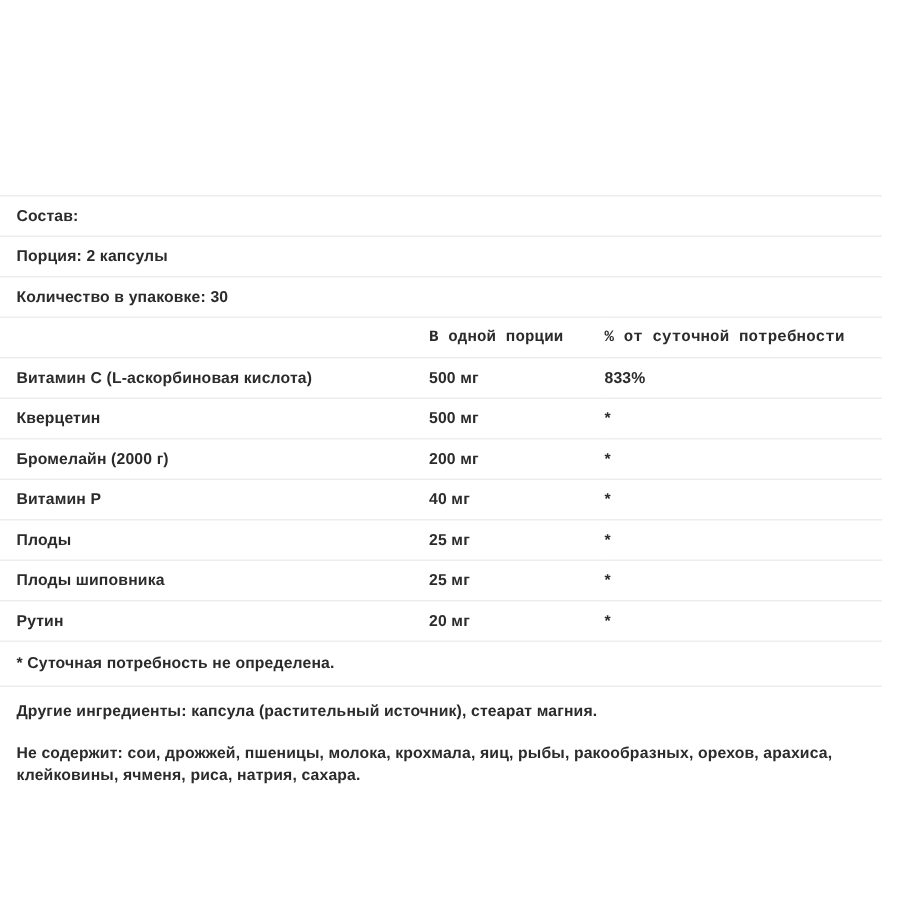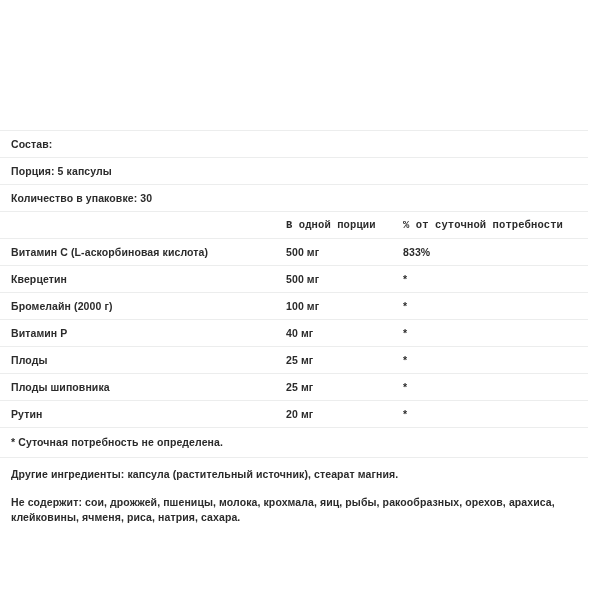--- a/index.html
+++ b/index.html
@@ -85,21 +85,21 @@
 
 <div class="page">
 
   <div class="panel">
 
     <div class="info-row rowline">
       <span>Состав:</span>
     </div>
 
     <div class="info-row rowline">
-      <span>Порция: 5 капсулы</span>
+      <span>Порция: 2 капсулы</span>
     </div>
 
     <div class="info-row rowline">
       <span>Количество в упаковке: 30</span>
     </div>
 
     <table class="facts">
       <thead>
         <tr>
           <th class="c-name"></th>
@@ -113,21 +113,21 @@
           <td class="c-amount">500 мг</td>
           <td class="c-dv">833%</td>
         </tr>
         <tr>
           <td class="c-name">Кверцетин</td>
           <td class="c-amount">500 мг</td>
           <td class="c-dv">*</td>
         </tr>
         <tr>
           <td class="c-name">Бромелайн (2000 г)</td>
-          <td class="c-amount">100 мг</td>
+          <td class="c-amount">200 мг</td>
           <td class="c-dv">*</td>
         </tr>
         <tr>
           <td class="c-name">Витамин Р</td>
           <td class="c-amount">40 мг</td>
           <td class="c-dv">*</td>
         </tr>
         <tr>
           <td class="c-name">Плоды</td>
           <td class="c-amount">25 мг</td>

